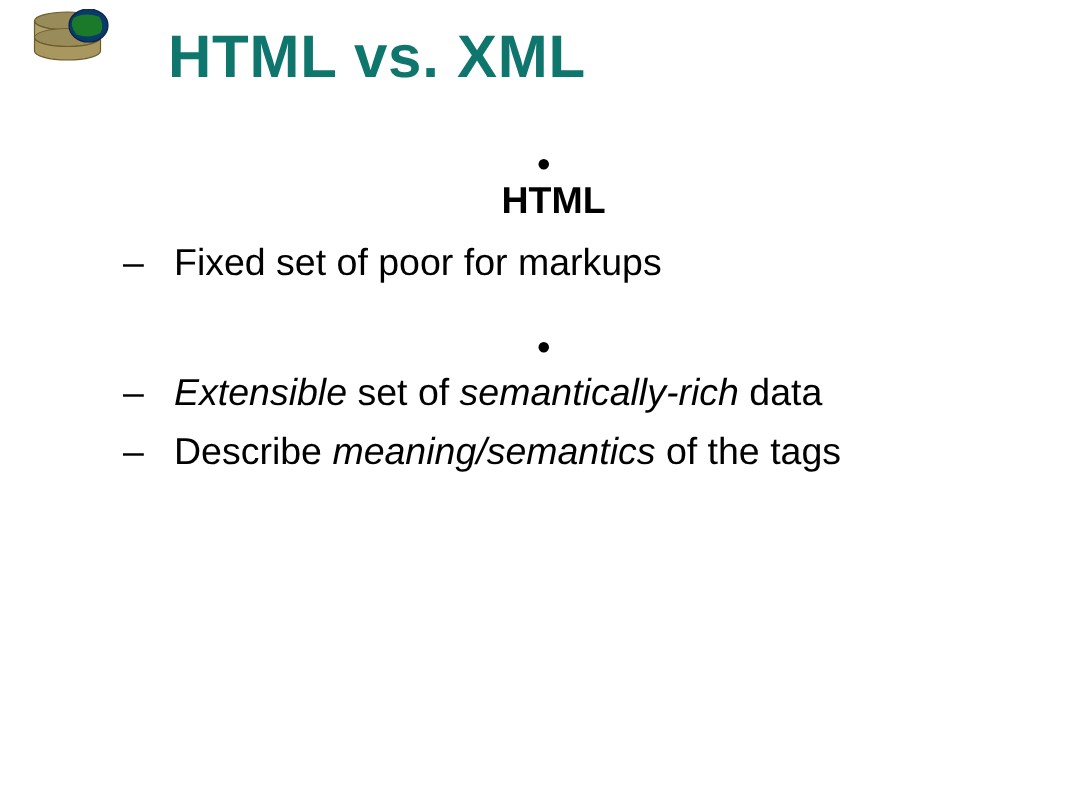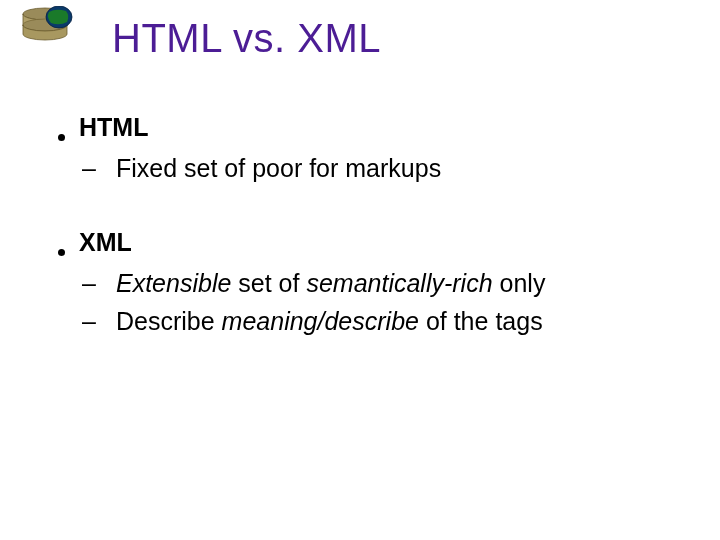--- a/index.html
+++ b/index.html
@@ -16,41 +16,42 @@
     top: 6px;
     left: 16px;
     width: 58px;
     height: 42px;
   }
   .title {
     position: absolute;
     top: 16px;
     left: 112px;
     font-size: 40px;
-    font-weight: 400;
-    color: #4c1d95;
+    font-weight: 700;
+    color: #0f766e;
     letter-spacing: 0.5px;
   }
   .content {
     position: absolute;
     top: 110px;
     left: 58px;
     right: 40px;
     color: #000000;
     font-size: 25px;
     line-height: 1.38;
   }
   .section {
     margin-bottom: 40px;
   }
   .bullet-h {
     display: flex;
-    align-items: flex-end;
+    align-items: center;
     font-weight: 700;
     margin-bottom: 6px;
+    flex-direction: column;
   }
   .dot {
     display: inline-block;
     width: 7px;
     height: 7px;
     background: #000;
     border-radius: 50%;
     margin-right: 14px;
     position: relative;
     top: -4px;
@@ -92,23 +93,22 @@
       <span>HTML</span>
     </div>
     <div class="sub">
       <span class="dash">–</span><span>Fixed set of poor for markups</span>
     </div>
   </div>
 
   <div class="section">
     <div class="bullet-h">
       <span class="dot"></span>
-      <span>XML</span>
     </div>
     <div class="sub">
-      <span class="dash">–</span><span class="it">Extensible</span><span> set of </span><span class="it">semantically-rich</span><span> only</span>
+      <span class="dash">–</span><span class="it">Extensible</span><span> set of </span><span class="it">semantically-rich</span><span> data</span>
     </div>
     <div class="sub">
-      <span class="dash">–</span><span>Describe </span><span class="it">meaning/describe</span><span> of the tags</span>
+      <span class="dash">–</span><span>Describe </span><span class="it">meaning/semantics</span><span> of the tags</span>
     </div>
   </div>
 
 </div>
 
 </body></html>

